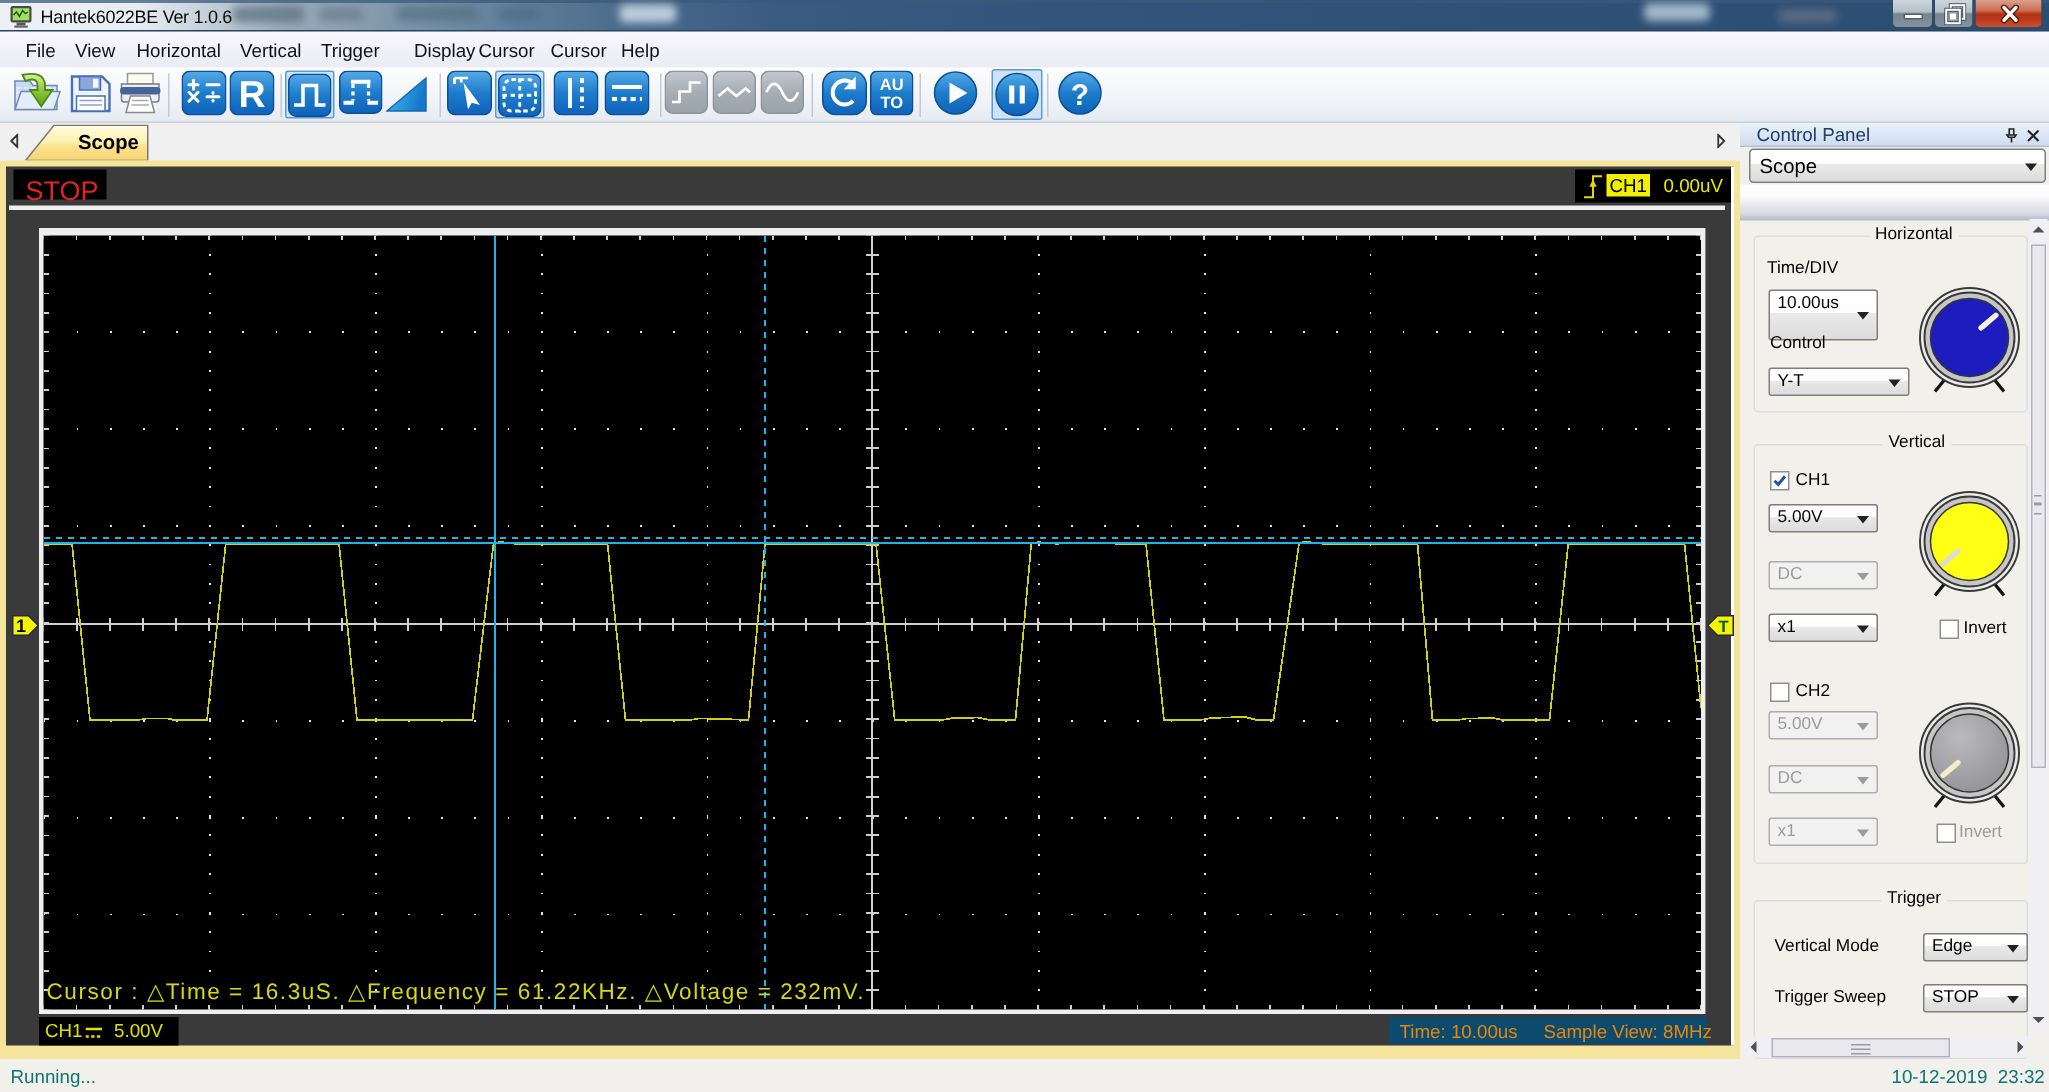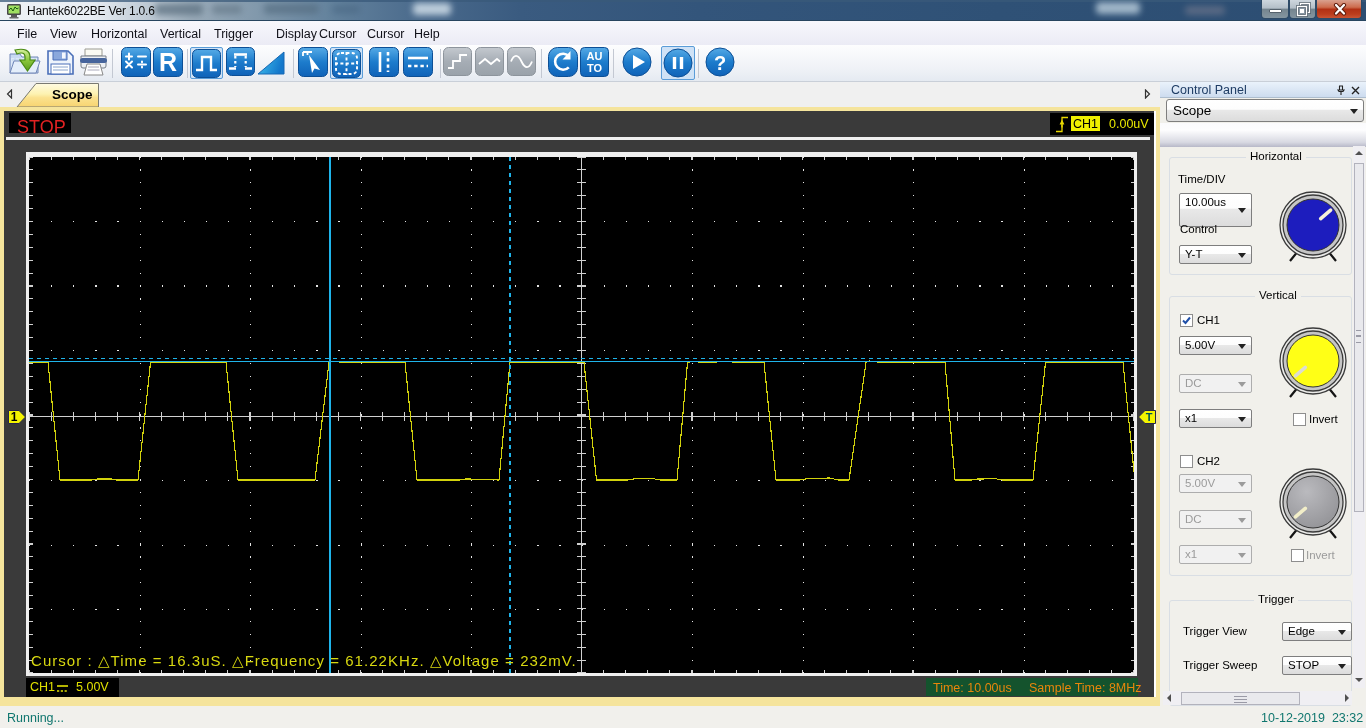--- a/index.html
+++ b/index.html
@@ -289,23 +289,23 @@
   </svg>
 
   <div class="abs" style="left:22px;top:567px;width:93px;height:19px;background:#000;color:#e0e000;font-size:12.5px">
     <span class="abs" style="left:4px;top:2px">CH1</span>
     <svg class="abs" style="left:31px;top:6px" width="12" height="9" viewBox="0 0 12 9">
       <path d="M0 2 H11" stroke="#e0e000" stroke-width="1.6"></path>
       <path d="M0 7 H11" stroke="#e0e000" stroke-width="1.6" stroke-dasharray="2.2 1.6"></path>
     </svg>
     <span class="abs" style="left:50px;top:2px">5.00V</span>
   </div>
-  <div class="abs" style="left:922px;top:567px;width:212px;height:18px;background:#14532d;color:#e8860c;font-size:12.5px">
+  <div class="abs" style="left:922px;top:567px;width:212px;height:18px;background:#0c4a6e;color:#e8860c;font-size:12.5px">
     <span class="abs" style="left:7px;top:2.5px">Time: 10.00us</span>
-    <span class="abs" style="left:103px;top:2.5px">Sample Time: 8MHz</span>
+    <span class="abs" style="left:103px;top:2.5px">Sample View: 8MHz</span>
   </div>
  </div>
 </div>
 
 <div id="status" class="abs">
   <span class="abs" style="left:7px;top:5px">Running...</span>
   <span class="abs" style="left:1261px;top:5px">10-12-2019&nbsp; 23:32</span>
 </div>
 
 <div id="panel" class="abs">
@@ -328,21 +328,21 @@
   <div class="abs" style="left:0;top:41px;width:206px;height:24px;background:linear-gradient(#fbfbfd 0%,#fdfdfe 30%,#d8d9e2 80%,#b7b8c8 100%)"></div>
 
   <div class="gbox" style="left:9px;top:75px;width:183px;height:118px"></div>
   <div class="gtitle" style="left:86px;top:68px">Horizontal</div>
   <div class="lbl" style="left:18px;top:91px">Time/DIV</div>
   <div class="combo" style="left:19px;top:111px;width:73px;height:34px">
     <span class="abs" style="left:5px;top:2px">10.00us</span>
       <span class="ar"></span>
   </div>
   <div class="lbl" style="left:20px;top:141px">Control</div>
-  <div class="combo" style="left:19px;top:163px;width:73px;height:19px">
+  <div class="combo" style="left:19px;top:163px;width:94px;height:19px">
     <span class="abs" style="left:5px;top:2px">Y-T</span>
       <span class="ar"></span>
   </div>
   <svg class="abs" style="left:111px;top:101px" width="84" height="84" viewBox="0 0 84 84">
       <path d="M27.5 67.5 L19 78 M56.5 67.5 L65 78" stroke="#151515" stroke-width="2.2"></path>
       <circle cx="42" cy="42" r="33" fill="#ececea" stroke="#3a3a3a" stroke-width="1.3"></circle>
       <circle cx="42" cy="42" r="30" fill="#c6c6c6" stroke="#3a3a3a" stroke-width="1.3"></circle>
       <circle cx="42" cy="42" r="26" fill="#1d1dbe" stroke="#333" stroke-width="1"></circle>
       <line x1="49.7" y1="35.6" x2="59.6" y2="27.2" stroke="#f8f2d8" stroke-width="3.6" stroke-linecap="round"></line>
     </svg>
@@ -400,21 +400,21 @@
   </div>
   <div class="combo dis" style="left:19px;top:463px;width:73px;height:19px">
     <span class="abs" style="left:5px;top:2px">x1</span>
       <span class="ar"></span>
   </div>
   <div class="cb" style="left:131px;top:467px"></div>
   <div class="lbl" style="left:146px;top:467px;color:#9b9b9b">Invert</div>
 
   <div class="gbox" style="left:9px;top:518px;width:183px;height:106px"></div>
   <div class="gtitle" style="left:94px;top:511px">Trigger</div>
-  <div class="lbl" style="left:23px;top:543px">Trigger View</div>
+  <div class="lbl" style="left:23px;top:543px">Vertical Mode</div>
   <div class="combo" style="left:122px;top:540px;width:70px;height:19px">
     <span class="abs" style="left:5px;top:2px">Edge</span>
       <span class="ar"></span>
   </div>
   <div class="lbl" style="left:23px;top:577px">Trigger Sweep</div>
   <div class="combo" style="left:122px;top:574px;width:70px;height:19px">
     <span class="abs" style="left:5px;top:2px">STOP</span>
       <span class="ar"></span>
   </div>
 

